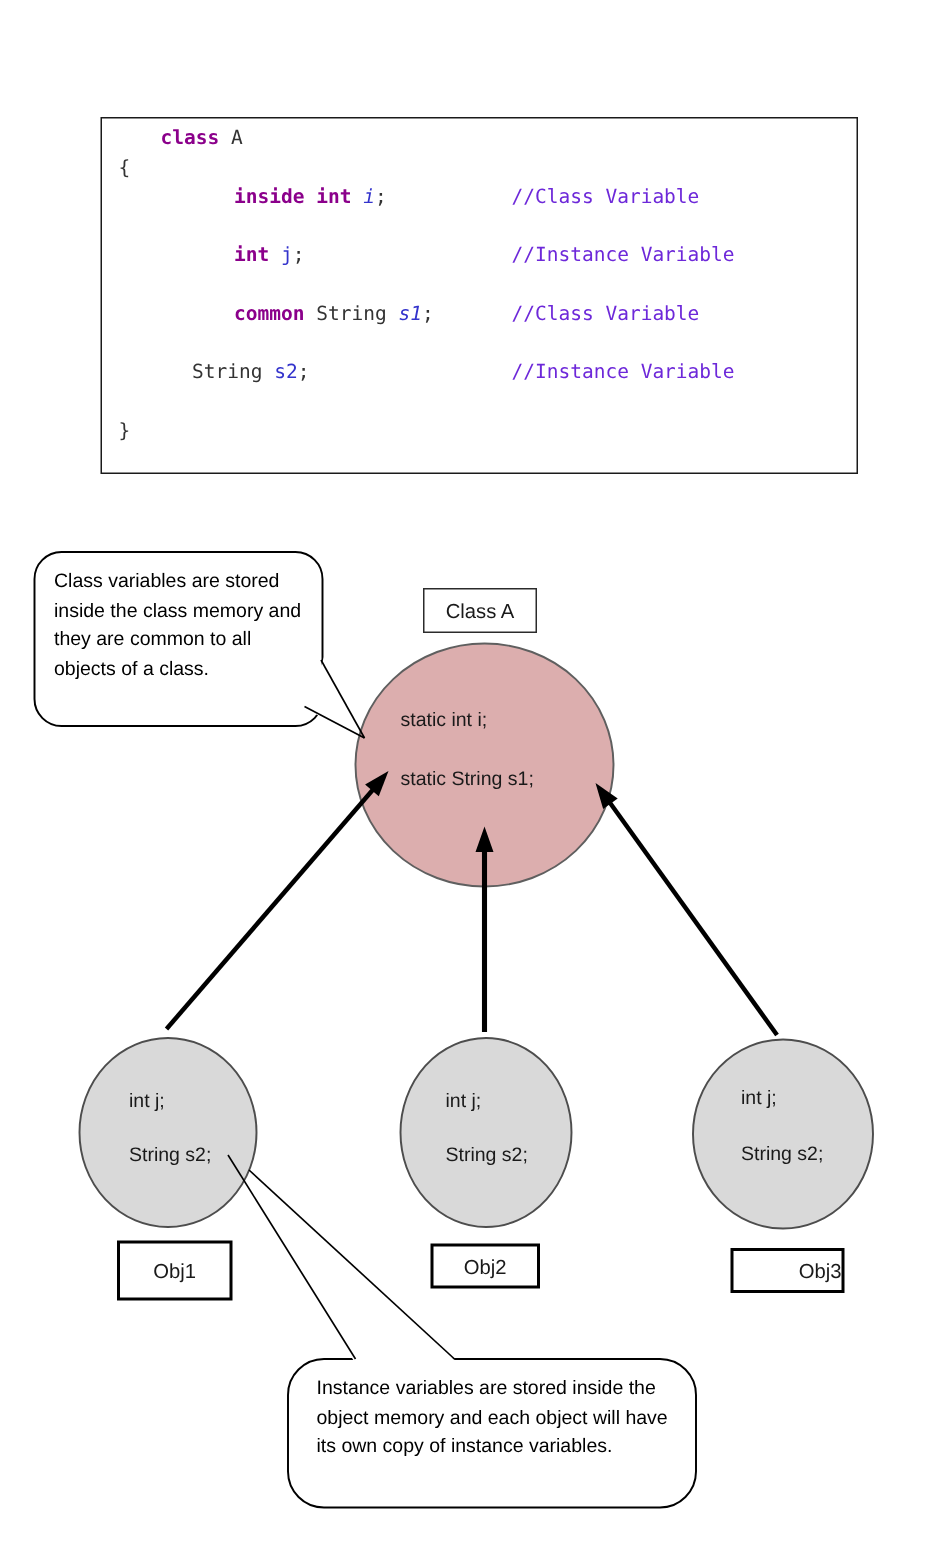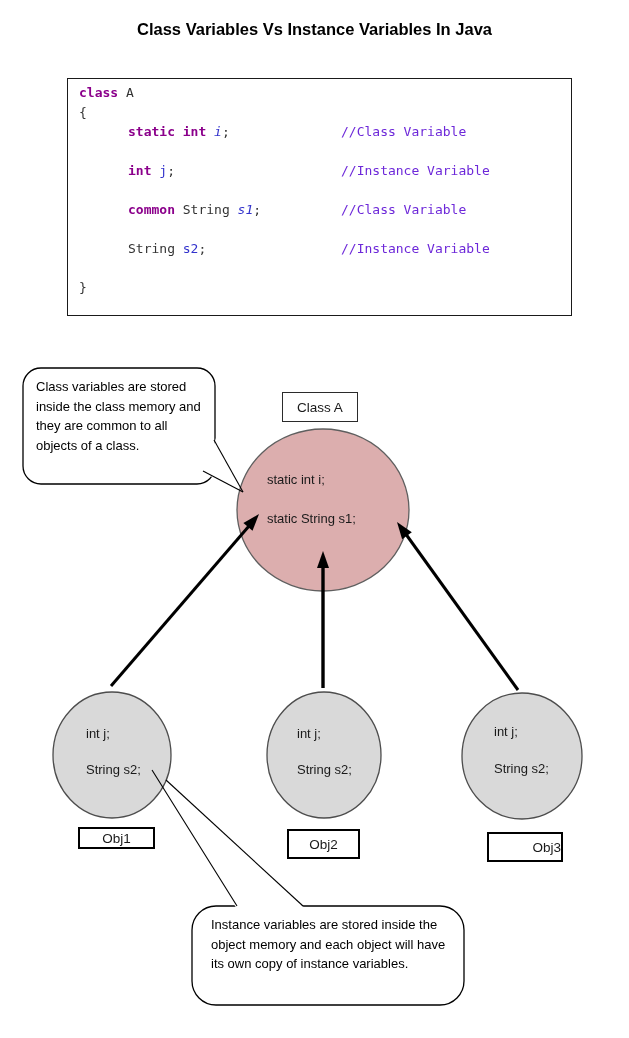--- a/index.html
+++ b/index.html
@@ -17,60 +17,59 @@
     position:absolute; left:67px; top:78px; width:505px; height:238px;
     border:1px solid #1a1a1a; background:#fff; box-sizing:border-box;
   }
   .code-body {
     padding:4px 0 0 11px;
     font-family:"DejaVu Sans Mono", monospace; font-size:13px; color:#333;
   }
   .code-line { position:relative; height:19.5px; line-height:19.5px; white-space:pre; }
   .code-line.indent { padding-left:49px; }
   .code-line.gap { margin-top:19.5px; }
-  .tok-kw  { color:#8B008B; font-weight:bold; }
+  .tok-kw  { color:#8B008B; font-weight:bold;margin-left:28px; }
   .tok-var { color:#3333CC; }
   .tok-var.ital { font-style:italic; }
   .tok-plain { color:#333; }
   .tok-comment { position:absolute; left:262px; top:0; color:#6d28d9; }
 
   
   .diagram-svg { position:absolute; left:0; top:0; width:629px; height:1038px; }
 
   .float-label { position:absolute; font-size:13px; color:#1a1a1a; }
 
   .label-box {
     position:absolute; box-sizing:border-box; background:#fff;
     display:flex; align-items:center; justify-content:center;
     font-size:13.5px; color:#1a1a1a;
   }
   .class-a-box { left:282px; top:392px; width:76px; height:30px; border:1px solid #2b2b2b; }
   .obj-box { border:2px solid #000; }
-  .obj-box.b1 { left:78px;  top:827px; width:77px; height:22px; }
+  .obj-box.b1 { left:78px;  top:827px; width:77px; height:40px; }
   .obj-box.b2 { left:287px; top:829px; width:73px; height:30px;text-align:center; }
   .obj-box.b3 { left:487px; top:832px; width:76px; height:30px;justify-content:flex-end; }
 
   .bubble-text {
     position:absolute; font-size:13px; line-height:19.5px; color:#000;
   }
   .bubble-text.top { left:36px; top:377px; width:172px; }
   .bubble-text.bottom { left:211px; top:915px; width:248px; }
 </style>
 </head>
 <body>
 
 <div class="page">
 
-  <div class="title">Class Variables Vs Instance Variables In Java</div>
 
   <div class="code-box">
     <div class="code-body">
       <div class="code-line"><span class="tok-kw">class</span><span class="tok-plain"> A</span></div>
       <div class="code-line"><span class="tok-plain">{</span></div>
-      <div class="code-line indent"><span class="tok-kw">static int </span><span class="tok-var ital">i</span><span class="tok-plain">;</span><span class="tok-comment">//Class Variable</span></div>
+      <div class="code-line indent"><span class="tok-kw">inside int </span><span class="tok-var ital">i</span><span class="tok-plain">;</span><span class="tok-comment">//Class Variable</span></div>
       <div class="code-line indent gap"><span class="tok-kw">int </span><span class="tok-var">j</span><span class="tok-plain">;</span><span class="tok-comment">//Instance Variable</span></div>
       <div class="code-line indent gap"><span class="tok-kw">common </span><span class="tok-plain">String </span><span class="tok-var ital">s1</span><span class="tok-plain">;</span><span class="tok-comment">//Class Variable</span></div>
       <div class="code-line indent gap"><span class="tok-plain">String </span><span class="tok-var">s2</span><span class="tok-plain">;</span><span class="tok-comment">//Instance Variable</span></div>
       <div class="code-line gap"><span class="tok-plain">}</span></div>
     </div>
   </div>
 
   <svg class="diagram-svg" viewBox="0 0 629 1038">
 
     <rect x="23" y="368" width="192" height="116" rx="18" ry="18" fill="#ffffff" stroke="#000" stroke-width="1.3"></rect>

